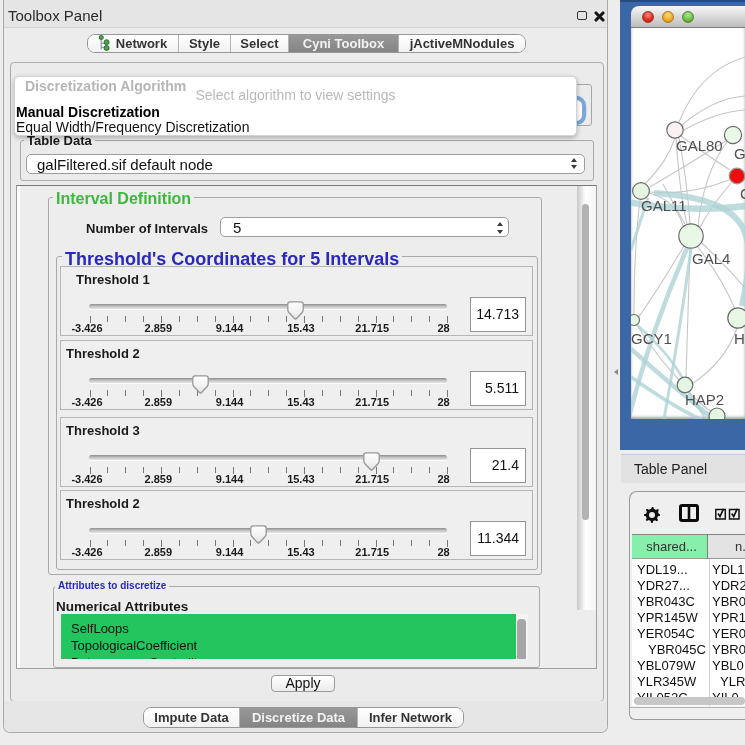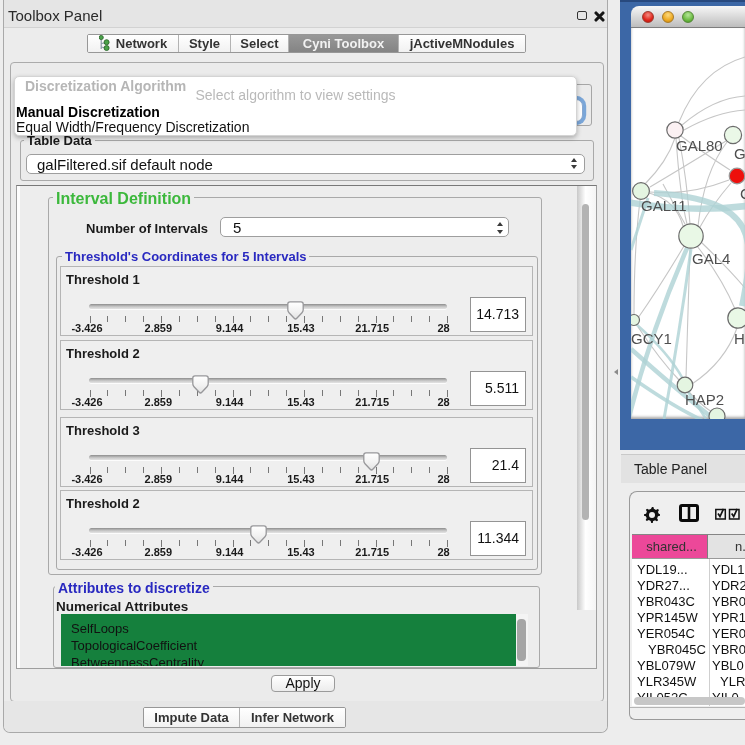--- a/index.html
+++ b/index.html
@@ -1,21 +1,21 @@
 <!DOCTYPE html>
 <html><head><meta charset="utf-8"><style>
 *{margin:0;padding:0;box-sizing:border-box}
 html,body{width:745px;height:745px;font-family:"Liberation Sans",sans-serif;background:#ededed;position:relative;overflow:hidden}
 .a{position:absolute}
 .grp{position:absolute;border:1px solid #a9a9a9;border-radius:3px}
 .gtitle{position:absolute;font-weight:bold;background:#ebebeb;padding:0 3px;white-space:nowrap}
 .cb{position:absolute;background:#fff;border:1px solid #9e9e9e;border-radius:6px;font-size:15px;color:#111;white-space:nowrap}
 .tri-up{position:absolute;width:0;height:0;border-left:3px solid transparent;border-right:3px solid transparent;border-bottom:4.5px solid #3a3a3a}
 .tri-dn{position:absolute;width:0;height:0;border-left:3px solid transparent;border-right:3px solid transparent;border-top:4.5px solid #3a3a3a}
-.seg{position:absolute;display:flex;height:19px;border:1px solid #979797;border-radius:2px;background:#fff;overflow:hidden}
+.seg{position:absolute;display:flex;height:19px;border:1px solid #979797;border-radius:8px;background:#fff;overflow:hidden}
 .seg>div{display:flex;align-items:center;justify-content:center;font-size:13px;font-weight:bold;color:#333;border-right:1px solid #b3b3b3;background:linear-gradient(#ffffff,#f1f1f1)}
 .seg>div:last-child{border-right:none}
 .seg>div.on{background:linear-gradient(#989898,#848484);color:#f2f2f2}
 .tbox{position:absolute;background:#efefef;border:1px solid #b5b5b5;width:473px;height:70px}
 .thl{position:absolute;font-weight:bold;font-size:13px;color:#1a1a1a;white-space:nowrap}
 .track{position:absolute;left:89px;width:358px;height:5px;border-radius:3px;background:linear-gradient(#8d8d8d,#c9c9c9 55%,#e3e3e3);box-shadow:0 1px 0 rgba(255,255,255,.8)}
 .vbox{position:absolute;left:470px;width:56px;height:35px;background:#fff;border:1px solid #949494;font-size:14px;color:#111;text-align:right;line-height:33px;padding-right:6px}
 .tick{position:absolute;width:1px;background:#777}
 .tlab{position:absolute;font-size:11px;font-weight:bold;color:#1a1a1a;white-space:nowrap;transform:translateX(-50%)}
 .row{white-space:nowrap;font-size:13px;color:#111}
@@ -62,25 +62,25 @@
 
 <div class="grp" style="left:48px;top:197px;width:494px;height:378px"></div>
 <div class="gtitle" style="left:53px;top:190px;font-size:16px;color:#3cb83c;background:#ededed">Interval Definition</div>
 
 <div class="a" style="left:86px;top:221px;font-size:13px;font-weight:bold;color:#1a1a1a">Number of Intervals</div>
 <div class="cb" style="left:220px;top:216.5px;width:289px;height:20px;line-height:19px;padding-left:12px;border-radius:5px">5</div>
 <div class="tri-up" style="left:496.5px;top:222px"></div>
 <div class="tri-dn" style="left:496.5px;top:229.5px"></div>
 
 <div class="grp" style="left:56px;top:256px;width:482px;height:314px"></div>
-<div class="gtitle" style="left:62px;top:249px;font-size:13px;color:#2929c0;background:#ededed">Threshold's Coordinates for 5 Intervals</div>
+<div class="gtitle" style="left:62px;top:249px;font-size:18px;color:#2929c0;background:#ededed">Threshold's Coordinates for 5 Intervals</div>
 
 <div id="sliders">
     <div class="tbox" style="left:60px;top:266px"></div>
-    <div class="thl" style="left:66px;top:272px">Threshold 1</div>
+    <div class="thl" style="left:76px;top:272px">Threshold 1</div>
     <div class="track" style="top:304px"></div>
     <div class="tick" style="left:89.5px;top:316px;height:7px"></div>
     <div class="tick" style="left:107.375px;top:316px;height:6px"></div>
     <div class="tick" style="left:125.25px;top:316px;height:6px"></div>
     <div class="tick" style="left:143.125px;top:316px;height:6px"></div>
     <div class="tick" style="left:161px;top:316px;height:7px"></div>
     <div class="tick" style="left:178.875px;top:316px;height:6px"></div>
     <div class="tick" style="left:196.75px;top:316px;height:6px"></div>
     <div class="tick" style="left:214.625px;top:316px;height:6px"></div>
     <div class="tick" style="left:232.5px;top:316px;height:7px"></div>
@@ -232,36 +232,37 @@
           <stop offset="0" stop-color="#ffffff"></stop>
           <stop offset="0.55" stop-color="#f2f2f2"></stop>
           <stop offset="1" stop-color="#e2e2e2"></stop>
         </linearGradient>
       </defs>
     </svg>
     <div class="vbox" style="top:520.5px">11.344</div>
   </div>
 
 <div class="grp" style="left:52.5px;top:586px;width:487px;height:81.5px"></div>
-<div class="gtitle" style="left:55px;top:580px;font-size:14px;color:#2929c0;background:#ededed">Attributes to discretize</div>
+<div class="gtitle" style="left:55px;top:580px;font-size:10px;color:#2929c0;background:#ededed">Attributes to discretize</div>
 <div class="a" style="left:56px;top:599px;font-size:13.5px;font-weight:bold;color:#1a1a1a">Numerical Attributes</div>
-<div class="a" style="left:61px;top:614px;width:467px;height:52px;background:#15803d;overflow:hidden">
+<div class="a" style="left:61px;top:614px;width:467px;height:45px;background:#22c55e;overflow:hidden">
   <div style="position:absolute;left:10px;top:6.5px;font-size:13px;color:#111">SelfLoops</div>
   <div style="position:absolute;left:10px;top:23.5px;font-size:13px;color:#111">TopologicalCoefficient</div>
   <div style="position:absolute;left:10px;top:41px;font-size:13px;color:#111">BetweennessCentrality</div>
   <div style="position:absolute;right:0;top:0;width:12px;height:52px;background:#f4f4f4"></div>
   <div style="position:absolute;right:2px;top:5px;width:9px;height:42px;border-radius:4px;background:#a5a5a5"></div>
 </div>
 
 <div class="a" style="left:271px;top:674.5px;width:64px;height:17px;background:linear-gradient(#ffffff,#ececec);border:1px solid #9b9b9b;border-radius:4px;font-size:14px;color:#111;text-align:center;line-height:15px">Apply</div>
 
 <div class="a" style="left:4px;top:701px;width:603px;height:31px;background:#e6e6e6;border-radius:0 0 6px 6px"></div>
 
 <div class="seg" style="left:143px;top:706.5px;height:21px">
   <div style="width:96px">Impute Data</div>
+  <div class="on" style="width:118px">Discretize Data</div>
   <div style="width:105px">Infer Network</div>
 </div>
 
 <div class="a" style="left:620px;top:0;width:125px;height:450px;background:#3c67a6;border-top:2px solid #28497e"></div>
 <div class="a" style="left:631px;top:6px;width:114px;height:22px;background:linear-gradient(#f7f7f7,#bdbdbd);border-bottom:1px solid #7e7e7e;border-radius:8px 0 0 0"></div>
 <div class="a" style="left:642px;top:11px;width:12px;height:12px;border-radius:50%;background:radial-gradient(circle at 50% 30%,#f28d83,#e0251a 60%,#b01309);border:0.5px solid #9c3b30"></div>
 <div class="a" style="left:662px;top:11px;width:12px;height:12px;border-radius:50%;background:radial-gradient(circle at 50% 30%,#fbd97e,#eda921 60%,#c07d0a);border:0.5px solid #a87b28"></div>
 <div class="a" style="left:682px;top:11px;width:12px;height:12px;border-radius:50%;background:radial-gradient(circle at 50% 30%,#b5e698,#6cbb43 60%,#3f8c1d);border:0.5px solid #56883a"></div>
 <div class="a" style="left:631px;top:28px;width:114px;height:391px;background:#fff;overflow:hidden;box-shadow:inset 0 -2px 3px rgba(0,0,0,.35)">
 <svg width="114" height="391" viewBox="631 28 114 391" style="position:absolute;left:0;top:0">
@@ -338,21 +339,21 @@
     <line x1="10" y1="2" x2="10" y2="16" stroke="#0a0a0a" stroke-width="2.6"></line>
   </svg>
 <svg class="a" style="left:715px;top:508px" width="25" height="12" viewBox="0 0 25 12">
     <rect x="0.8" y="1.5" width="9.5" height="9.5" fill="none" stroke="#111" stroke-width="1.5"></rect>
     <rect x="14.5" y="1.5" width="9.5" height="9.5" fill="none" stroke="#111" stroke-width="1.5"></rect>
     <path d="M3 5.5 L5 8.5 L8.5 0.8" fill="none" stroke="#111" stroke-width="1.7"></path>
     <path d="M16.7 5.5 L18.7 8.5 L22.2 0.8" fill="none" stroke="#111" stroke-width="1.7"></path>
   </svg>
 
 <div class="a" style="left:632px;top:534px;width:113px;height:172px;overflow:hidden">
-  <div style="position:absolute;left:0;top:0;width:76px;height:25px;background:#ec4899;border-top:1px solid #858585;border-bottom:1px solid #9a9a9a;border-right:1px solid #7e7e7e;font-size:13px;color:#333;text-align:center;line-height:24px;padding-left:4px">shared...</div>
+  <div style="position:absolute;left:0;top:0;width:76px;height:25px;background:#86efac;border-top:1px solid #858585;border-bottom:1px solid #9a9a9a;border-right:1px solid #7e7e7e;font-size:13px;color:#333;text-align:center;line-height:24px;padding-left:4px">shared...</div>
   <div style="position:absolute;left:76px;top:0;width:37px;height:25px;background:#e3e3e3;border-top:1px solid #858585;border-bottom:1px solid #9a9a9a;font-size:13px;color:#333;line-height:24px">
       <span style="position:absolute;left:27px">n...</span>
     </div>
   <div style="position:absolute;left:0;top:25px;width:113px;height:147px;background:#fff"></div>
   <div style="position:absolute;left:76.5px;top:25px;width:1px;height:147px;background:#cfcfcf"></div>
   <div id="trows">
       <div class="row" style="position:absolute;left:5px;top:27.5px">YDL19...</div>
       <div class="row" style="position:absolute;left:80px;top:27.5px">YDL1</div>
       <div class="row" style="position:absolute;left:5px;top:43.6px">YDR27...</div>
       <div class="row" style="position:absolute;left:80px;top:43.6px">YDR2</div>

